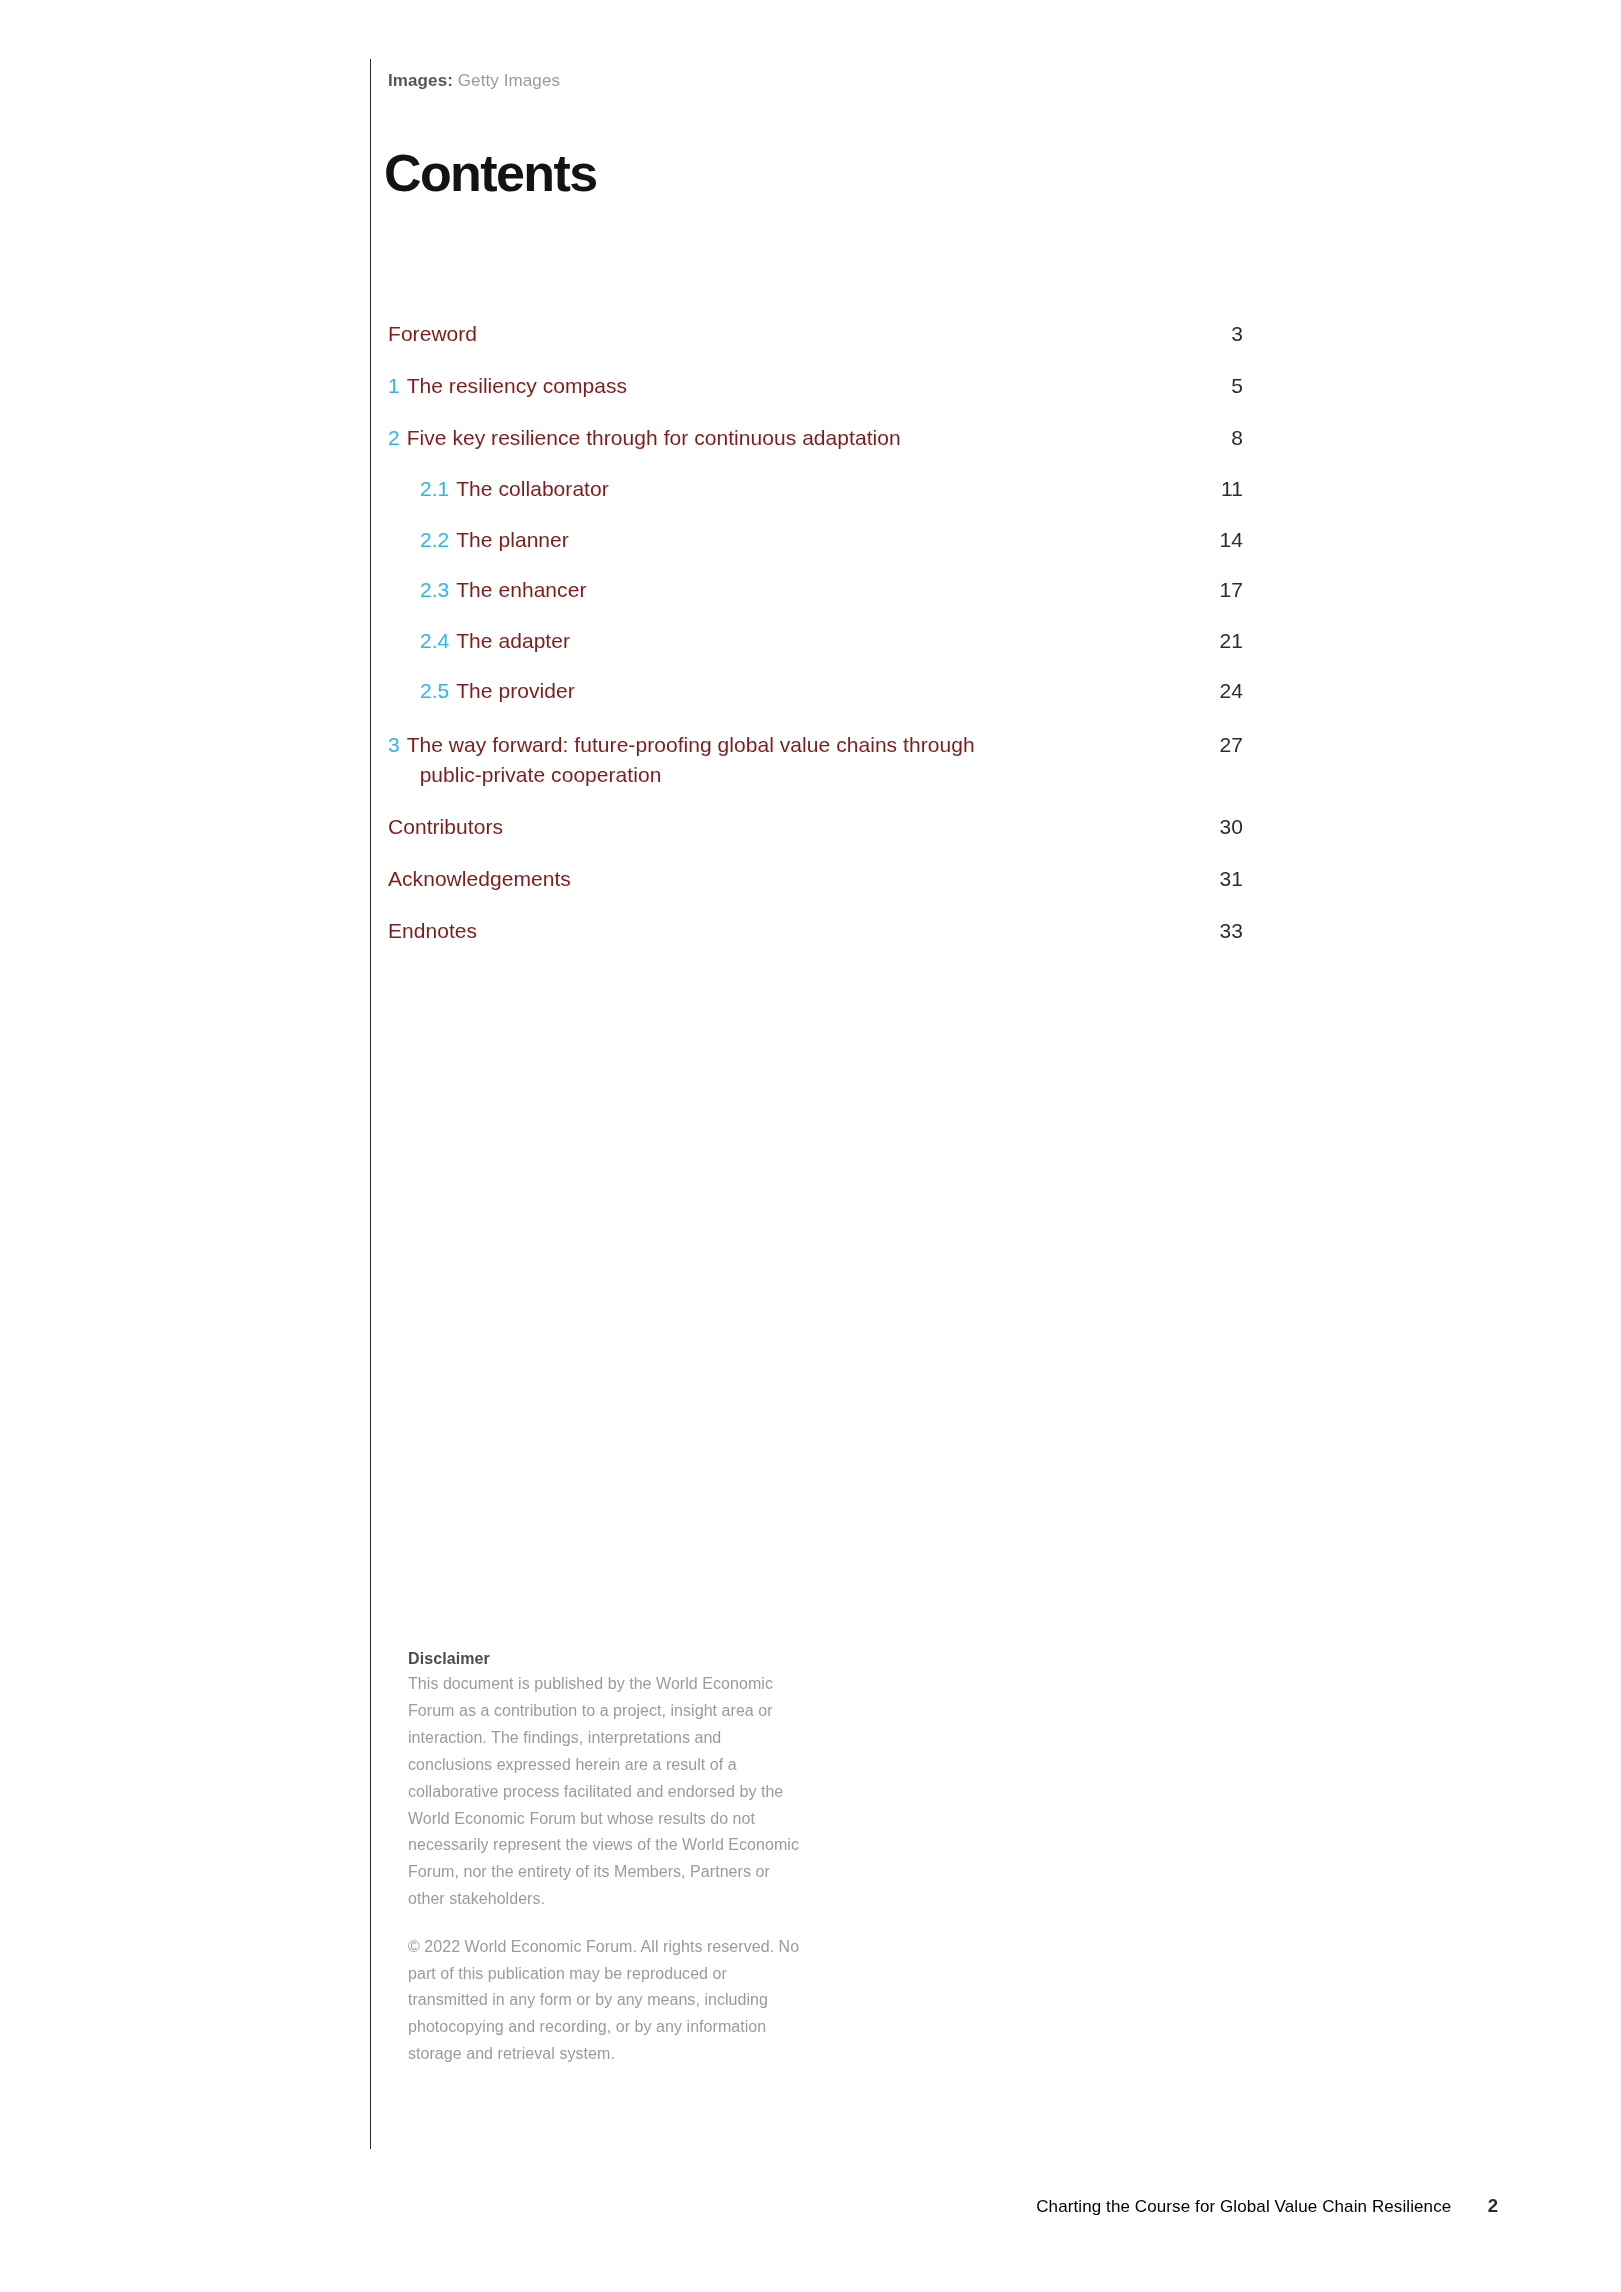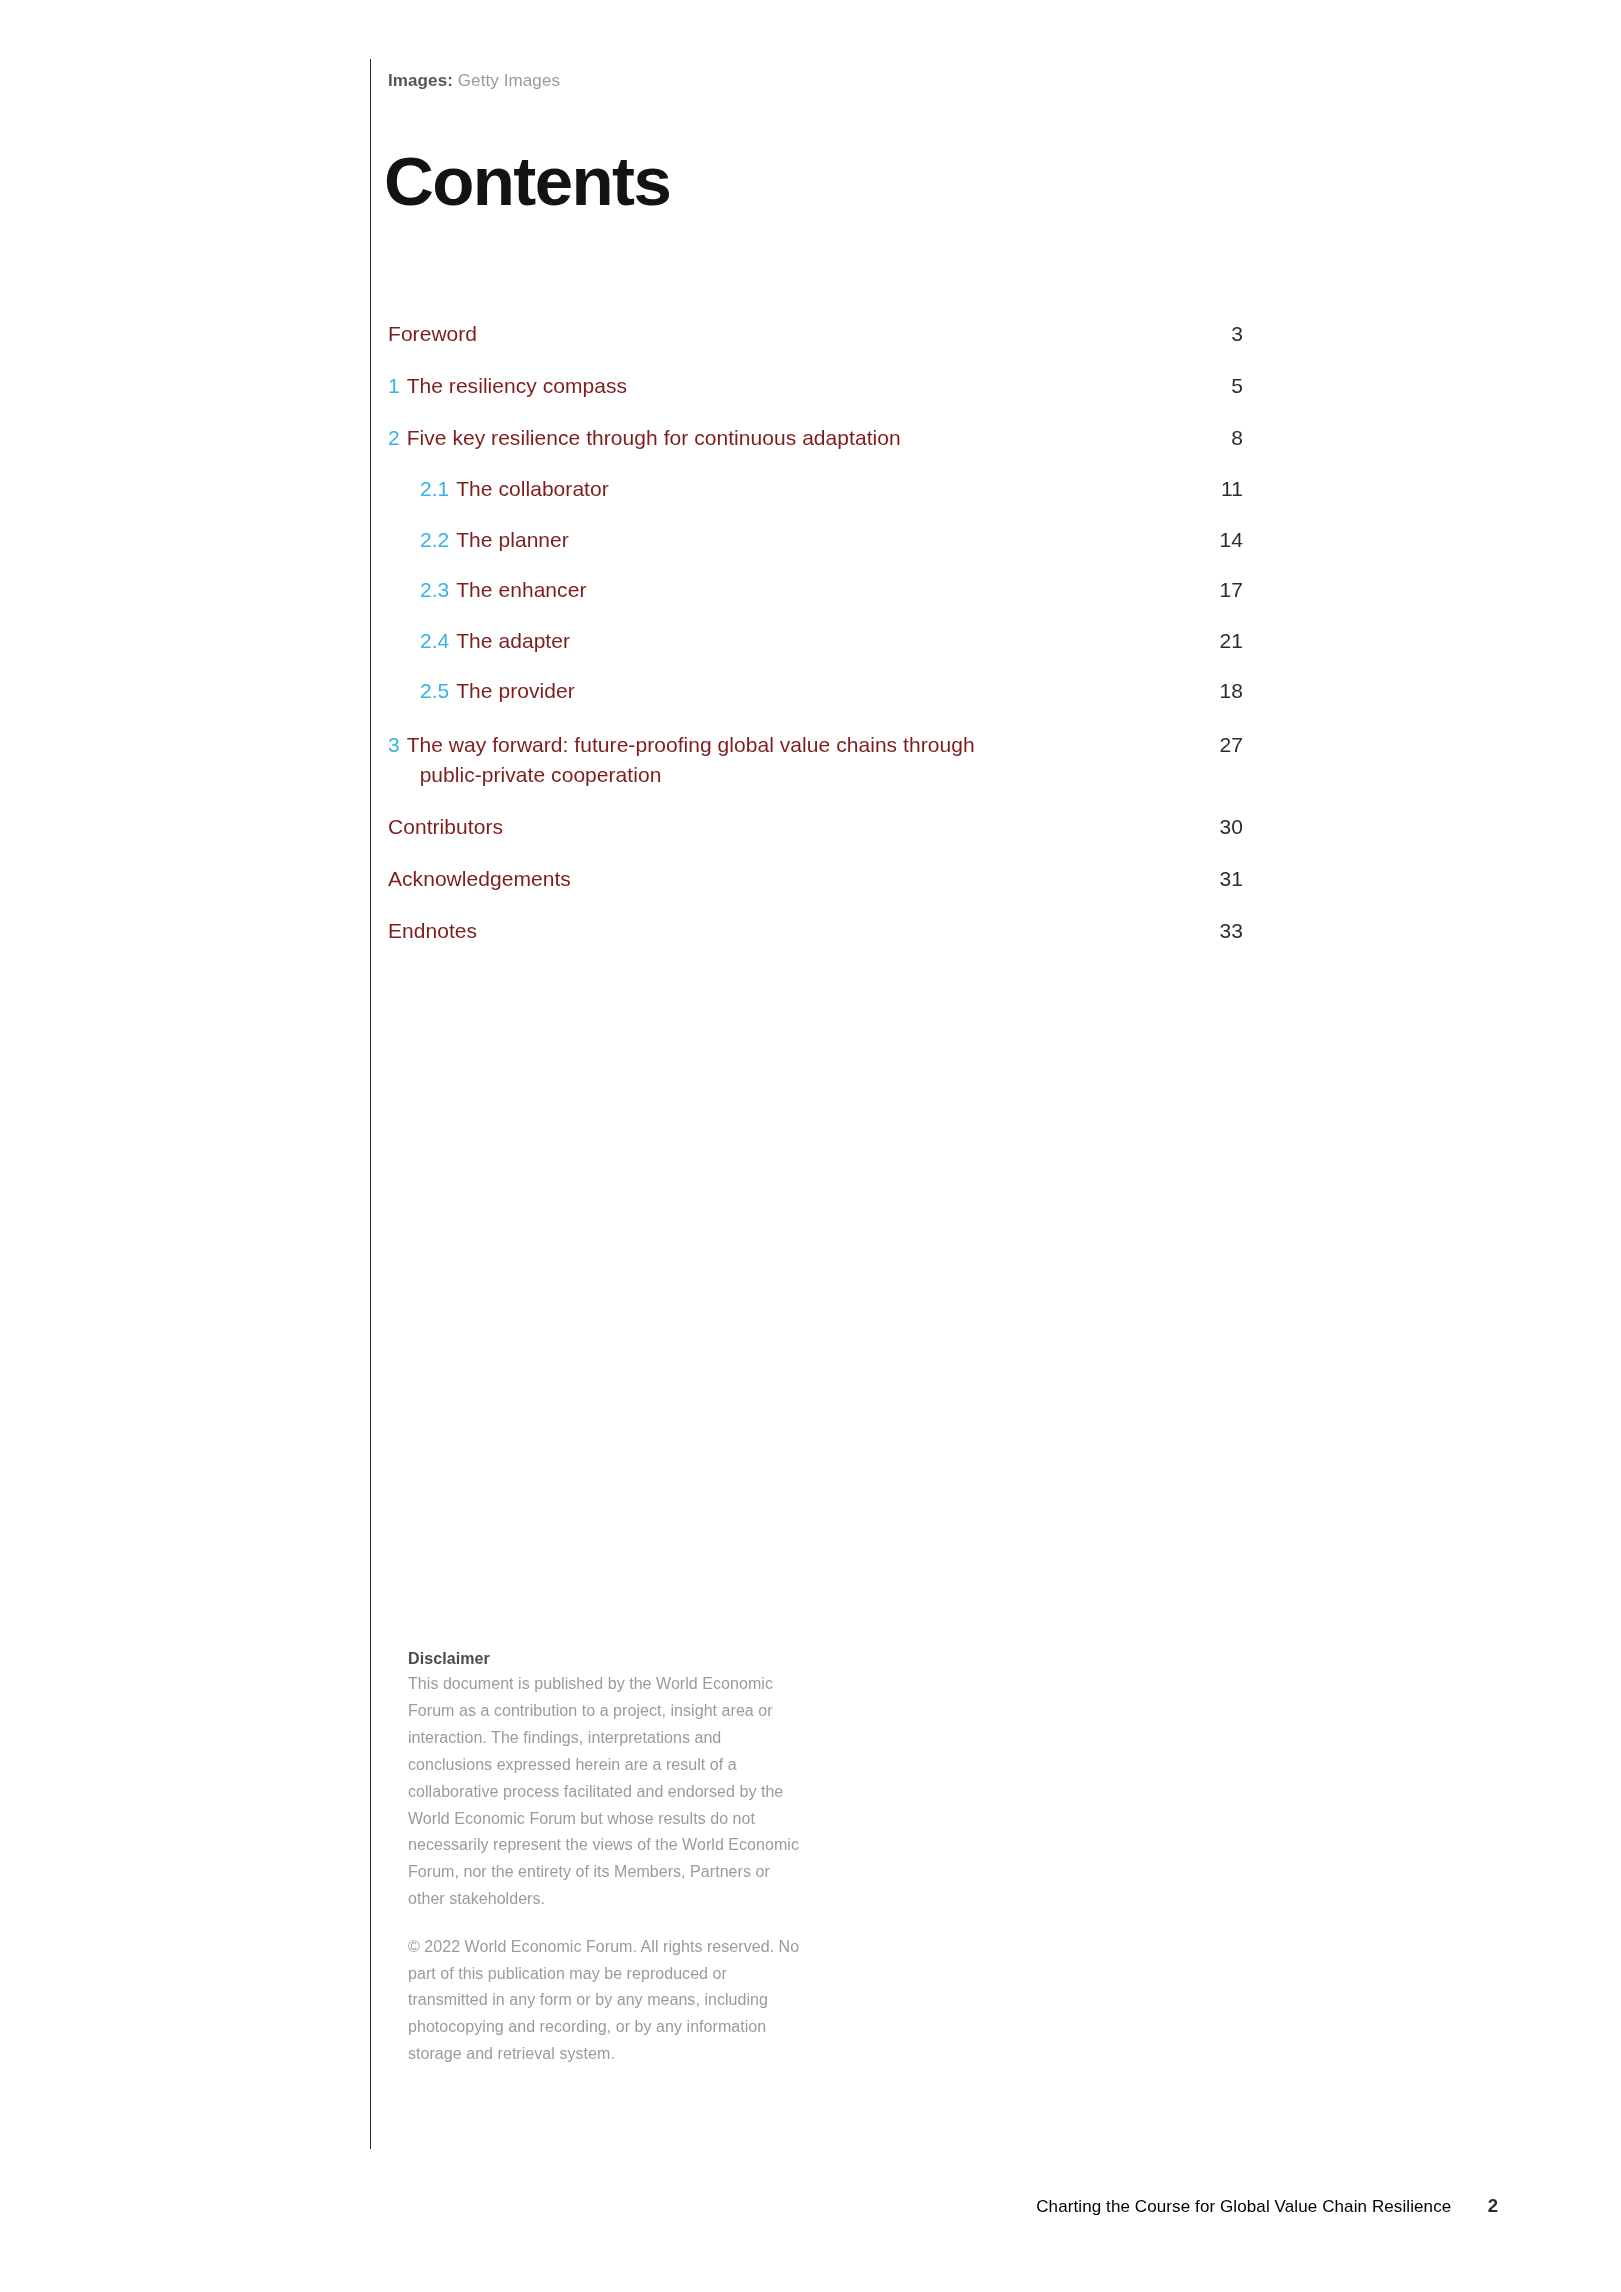--- a/index.html
+++ b/index.html
@@ -50,21 +50,21 @@
   .credit .credit-value {
     color: #9a9a9c;
     font-weight: 400;
   }
 
   
   .page-title {
     position: absolute;
     left: 384px;
     top: 147px;
-    font-size: 69px;
+    font-size: 52px;
     line-height: 1;
     font-weight: 700;
     color: #131313;
     letter-spacing: -1.6px;
   }
 
   
   .toc {
     position: absolute;
     left: 388px;
@@ -226,21 +226,21 @@
           <span class="toc-num">2.4</span>
           <span class="toc-label"><span>The adapter</span></span>
         </span>
         <span class="toc-page">21</span>
       </div>
       <div class="toc-row sub">
         <span class="toc-left">
           <span class="toc-num">2.5</span>
           <span class="toc-label"><span>The provider</span></span>
         </span>
-        <span class="toc-page">18</span>
+        <span class="toc-page">24</span>
       </div>
       <div class="toc-row gap-before">
         <span class="toc-left">
           <span class="toc-num">3</span>
           <span class="toc-label"><span>The way forward: future-proofing global value chains through</span><span class="wrap2">public-private cooperation</span></span>
         </span>
         <span class="toc-page">27</span>
       </div>
       <div class="toc-row">
         <span class="toc-left">

